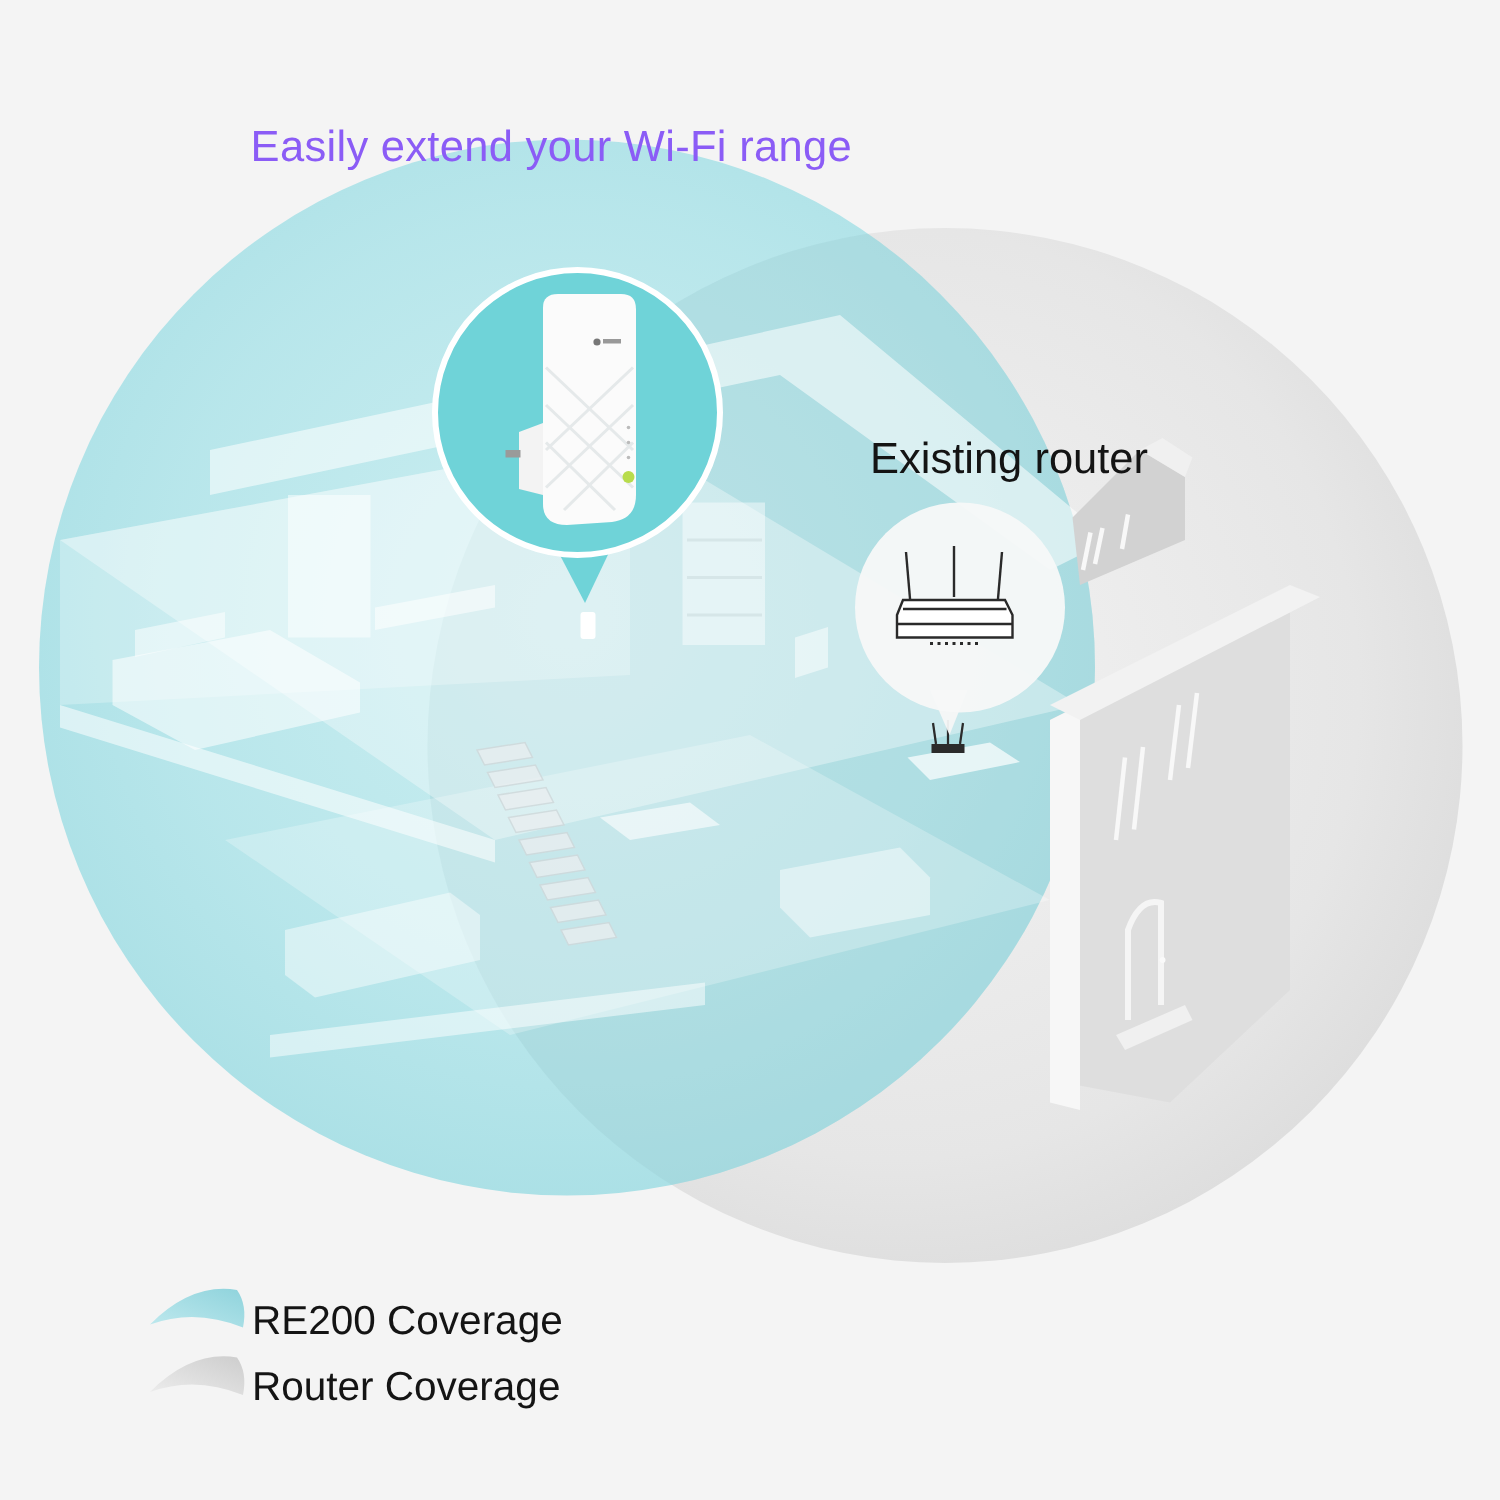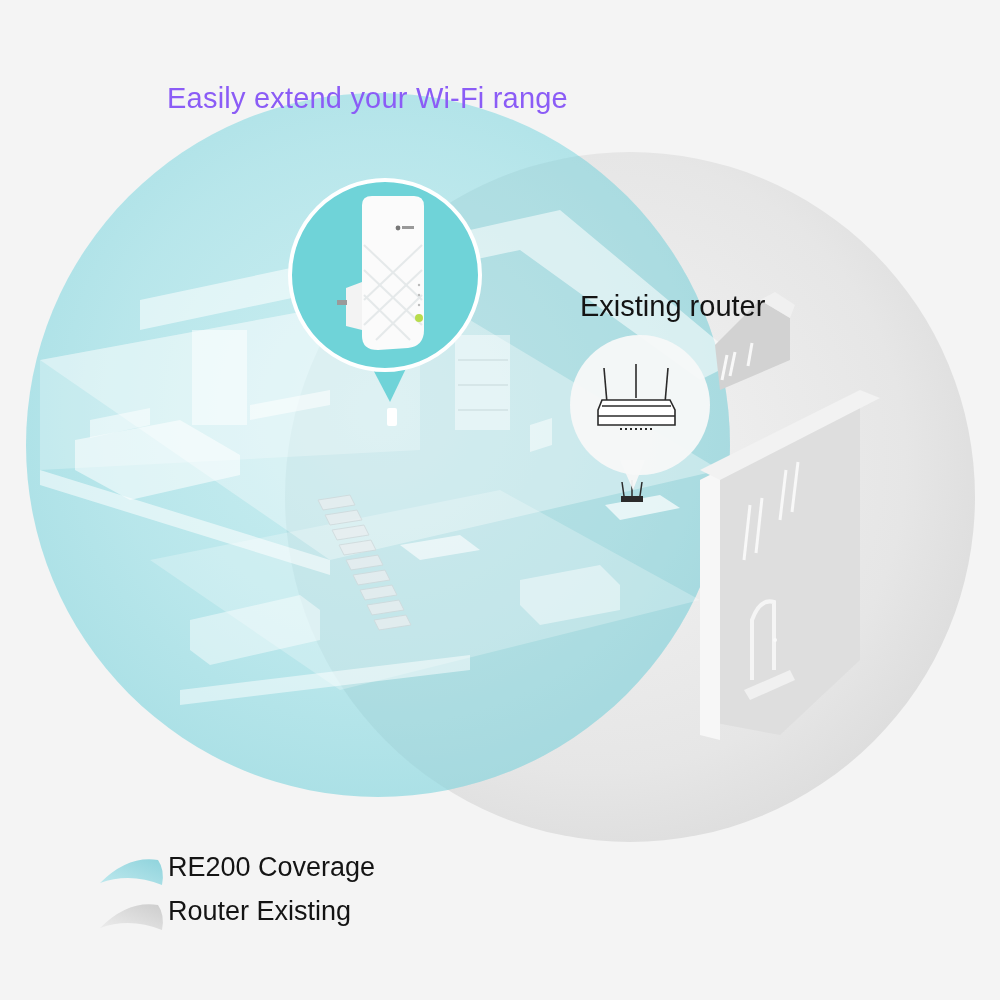--- a/index.html
+++ b/index.html
@@ -4,21 +4,21 @@
 <style>
   html, body { margin:0; padding:0; }
   body { width:1000px; height:1000px; background:#f4f4f4; overflow:hidden; position:relative;
          font-family:"Liberation Sans", "DejaVu Sans", sans-serif; color:#111; }
   .stage { position:absolute; left:0; top:0; width:1000px; height:1000px; }
   .headline { position:absolute; left:0; width:735px; top:80px; text-align:center;
               font-size:29px; line-height:36px; color:#8b5cf6; letter-spacing:0.2px; z-index:10; }
   .headline span { display:block; }
   .router-label { position:absolute; left:537px; top:290px; font-size:29px; color:#141414; z-index:10;margin-left:43px; }
   .legend { position:absolute; left:100px; top:852px; z-index:10; }
-  .legend-row { display:flex; align-items:flex-start; height:44px; }
+  .legend-row { display:flex; align-items:flex-end; height:44px; }
   .legend-icon { width:56px; height:36px; margin-right:12px; }
   .legend-text { font-size:27px; color:#141414; }
 </style>
 </head>
 <body>
 
 <div class="stage">
   <svg width="1000" height="1000" viewBox="0 0 1000 1000">
     <defs>
       <radialGradient id="blueGrad" cx="0.5" cy="0.45" r="0.55">
@@ -196,15 +196,15 @@
 
 <div class="router-label">Existing router</div>
 
 <div class="legend">
   <div class="legend-row">
     <span class="legend-icon"></span>
     <span class="legend-text">RE200 Coverage</span>
   </div>
   <div class="legend-row">
     <span class="legend-icon"></span>
-    <span class="legend-text">Router Existing</span>
+    <span class="legend-text">Router Coverage</span>
   </div>
 </div>
 
 </body></html>

